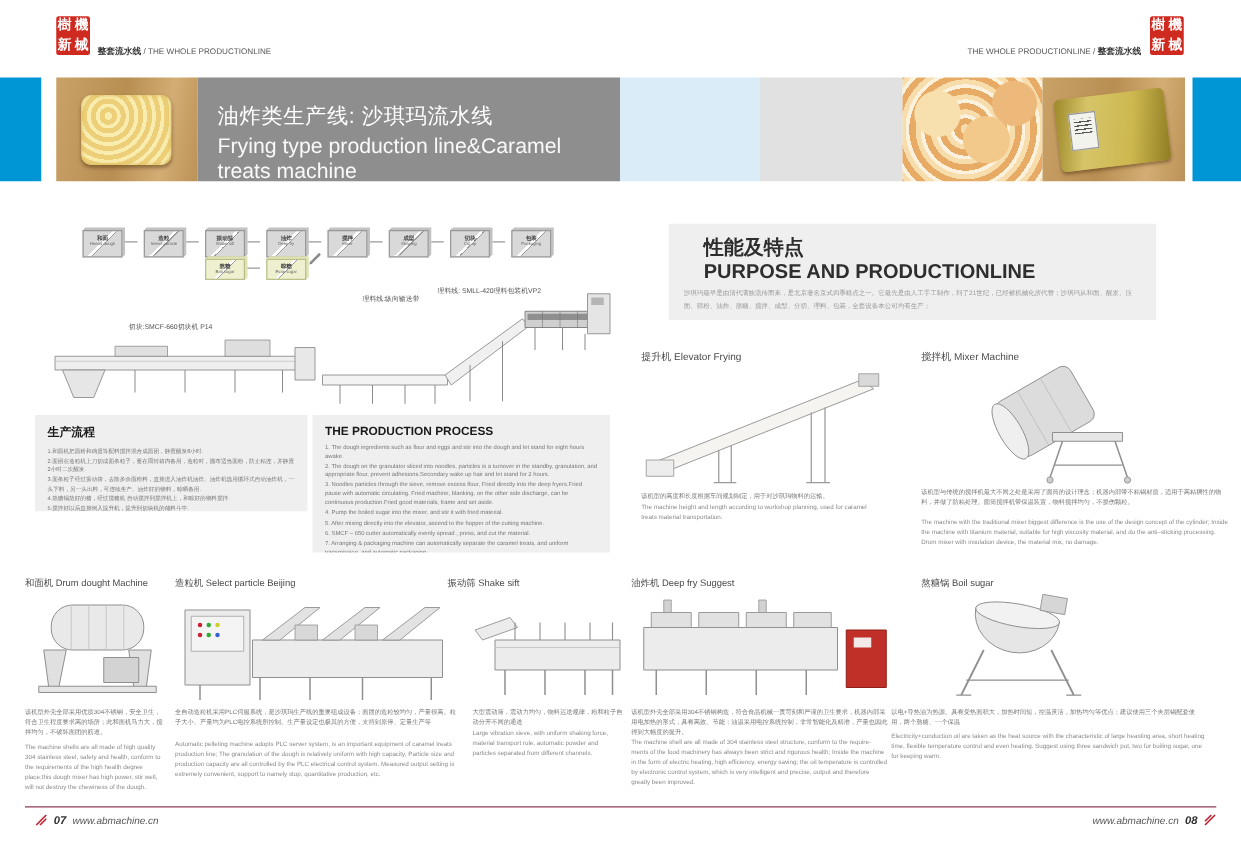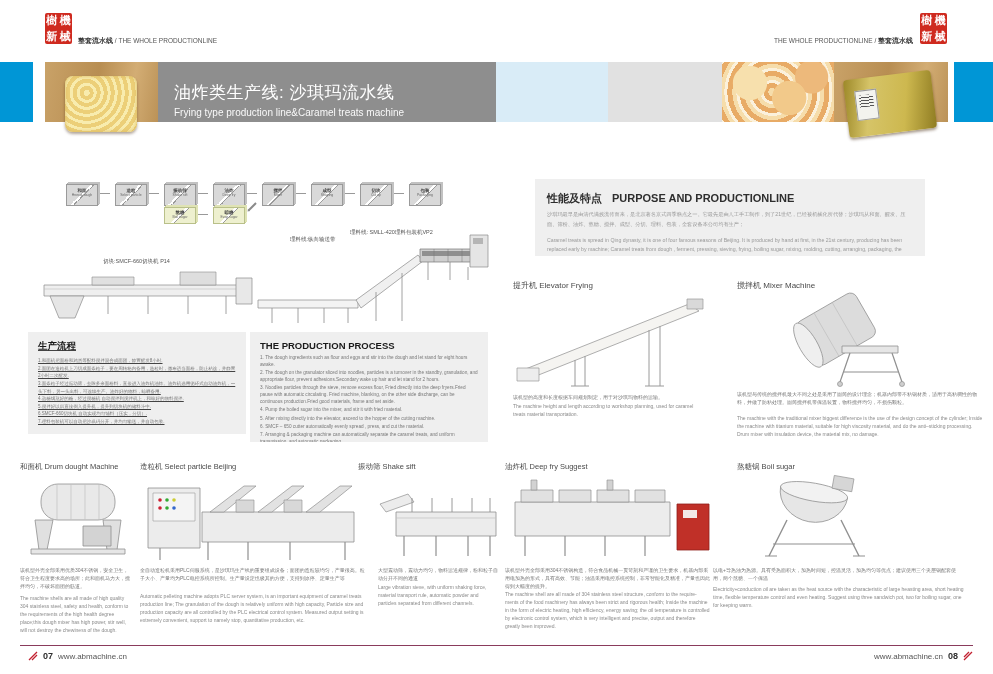--- a/index.html
+++ b/index.html
@@ -7,24 +7,24 @@
         font-family:"Liberation Sans","DejaVu Sans",sans-serif;color:#444;}
   .abs{position:absolute;}
   
   .seal{position:absolute;width:27px;height:31px;background:#cf2a1f;border-radius:2px;
         display:grid;grid-template-columns:1fr 1fr;grid-template-rows:1fr 1fr;
         color:#fff;font-weight:bold;font-size:11px;line-height:1;text-align:center;
         align-items:center;justify-items:center;overflow:hidden;}
   .tagline{position:absolute;font-size:6.5px;color:#555;white-space:nowrap;}
   .tagline .zh{font-weight:bold;color:#333;font-size:7px;}
   
-  .bnr{position:absolute;top:62px;height:60px;}
+  .bnr{position:absolute;top:62px;height:83px;}
   .title-box{background:#8e8e8e;color:#fff;}
   .title-box .t1{font-size:17px;letter-spacing:.5px;margin:19px 0 3px 16px;}
-  .title-box .t2{font-size:10px;margin-left:16px;opacity:.95;}
+  .title-box .t2{font-size:17px;margin-left:16px;opacity:.95;}
   .wood{background:linear-gradient(100deg,#c9a268 0%,#b88e52 45%,#d3ad74 75%,#bb9257 100%);}
   .blob{position:absolute;left:20px;top:14px;width:72px;height:56px;border-radius:8px;
         background:repeating-radial-gradient(circle at 30% 30%,#f8ecae 0 3px,#eccf78 3px 7px);
         box-shadow:0 2px 3px rgba(60,30,0,.4), inset 0 0 4px #d9b95f;}
   .closeup{background:
         radial-gradient(circle at 25% 35%,#f7e0ad 0 18%,rgba(0,0,0,0) 19%),
         radial-gradient(circle at 60% 60%,#f2c98a 0 22%,rgba(0,0,0,0) 23%),
         radial-gradient(circle at 80% 25%,#edb97b 0 16%,rgba(0,0,0,0) 17%),
         repeating-radial-gradient(circle at 45% 50%,#f6ddab 0 4px,#e8ab66 4px 9px,#fbf1dc 9px 12px);}
   .pack{position:absolute;left:12px;top:13px;width:88px;height:58px;transform:rotate(-7deg);
@@ -46,32 +46,32 @@
   .fc-b.yellow .zh{margin-top:1.5px;}
   .fc-dash{position:absolute;top:193px;width:10px;height:1px;background:#999;}
   .fc-dash.low{top:214px;}
   
   .dlab{position:absolute;font-size:5.5px;color:#555;white-space:nowrap;}
   
   .infobox{position:absolute;background:#efefef;padding:8px 10px;box-sizing:border-box;overflow:hidden;}
   .infobox h3{margin:0 0 4px 0;font-size:9.5px;color:#1a1a1a;}
   .items-zh div{font-size:4.5px;color:#777;line-height:1.7;}
   .items-en div{font-size:4.7px;color:#777;line-height:1.45;margin-bottom:1.5px;}
-  .purpose h3{display:inline-block;margin:0 10px 0 0;font-size:11px;color:#2e2e2e;}
+  .purpose h3{display:inline-block;margin:0 10px 0 16px;font-size:16px;color:#2e2e2e;}
   .purpose .pzh{font-size:5.2px;color:#999;line-height:1.9;margin-top:4px;}
   .purpose .pen{font-size:5.2px;color:#999;line-height:1.75;margin-top:6px;}
   
   .mtitle{position:absolute;font-size:8px;color:#4a4a4a;white-space:nowrap;}
   .mtitle.small{font-size:7.5px;}
   .mdesc{position:absolute;font-size:5px;color:#8a8a8a;line-height:1.6;}
   svg{display:block;}
   .mart line,.mart rect,.mart polygon,.mart path,.mart ellipse,.mart circle{vector-effect:non-scaling-stroke;}
   
   .frule{position:absolute;left:20px;top:645px;width:953px;height:1px;background:#8a3b5c;}
-  .fgroup{position:absolute;top:651px;display:flex;align-items:center;gap:5px;font-size:8px;color:#555;}
+  .fgroup{position:absolute;top:651px;display:flex;align-items:center;gap:5px;font-size:8px;color:#555;font-style:italic;}
   .fpage{font-weight:bold;font-size:9px;color:#2e2e2e;}
 </style>
 </head>
 <body>
 
 <div id="page">
 
   <div class="seal" style="left:45px;top:13px;">
     <span>樹</span>
       <span>機</span>
@@ -193,21 +193,21 @@
     <rect x="440" y="13" width="18" height="32" fill="#e5e5e5" stroke="#8a8a8a" stroke-width="0.7"></rect>
     <rect x="443" y="16" width="10" height="6" fill="#b5b5b5"></rect>
     <line x1="398" y1="40" x2="398" y2="58" stroke="#8a8a8a" stroke-width="0.8"></line>
     <line x1="420" y1="40" x2="420" y2="58" stroke="#8a8a8a" stroke-width="0.8"></line>
     <line x1="438" y1="45" x2="438" y2="58" stroke="#8a8a8a" stroke-width="0.8"></line>
   </svg>
   <div class="dlab" style="left:103px;top:258px;">切块:SMCF-660切块机 P14</div>
   <div class="dlab" style="left:290px;top:236px;">理料线:纵向输送带</div>
   <div class="dlab" style="left:350px;top:229px;">理料线: SMLL-420理料包装机VP2</div>
 
-  <div class="infobox" style="left:28px;top:332px;width:218px;height:102px;text-decoration:underline;">
+  <div class="infobox" style="left:28px;top:332px;width:218px;height:77px;">
     <h3>生产流程</h3>
     <div class="items-zh">
       <div>1.和面机把面粉和鸡蛋等配料搅拌混合成面团，静置醒发8小时.</div>
       <div>2.面团在造粒机上刀切成面条粒子，要在周转箱内备用，造粒时，撒布适当面粉，防止粘连，并静置2小时二次醒发.</div>
       <div>3.面条粒子经过振动筛，去除多余面粉料，直接进入油炸机油炸。油炸机选用循环式自动油炸机，一头下料，另一头出料，可连续生产。油炸好的物料，晾晒备用.</div>
       <div>4.熬糖锅熬好的糖，经过搅糖机 自动搅拌到搅拌机上，和晾好的物料搅拌.</div>
       <div>5.搅拌好以后直接倒入提升机，提升到切块机的储料斗中.</div>
       <div>6.SMCF-660切块机 自动实现均匀铺料（压实，分切）.</div>
       <div>7.理料包装机可以自动把沙琪玛分开，并均匀输送，并自动包装.</div>
     </div>

